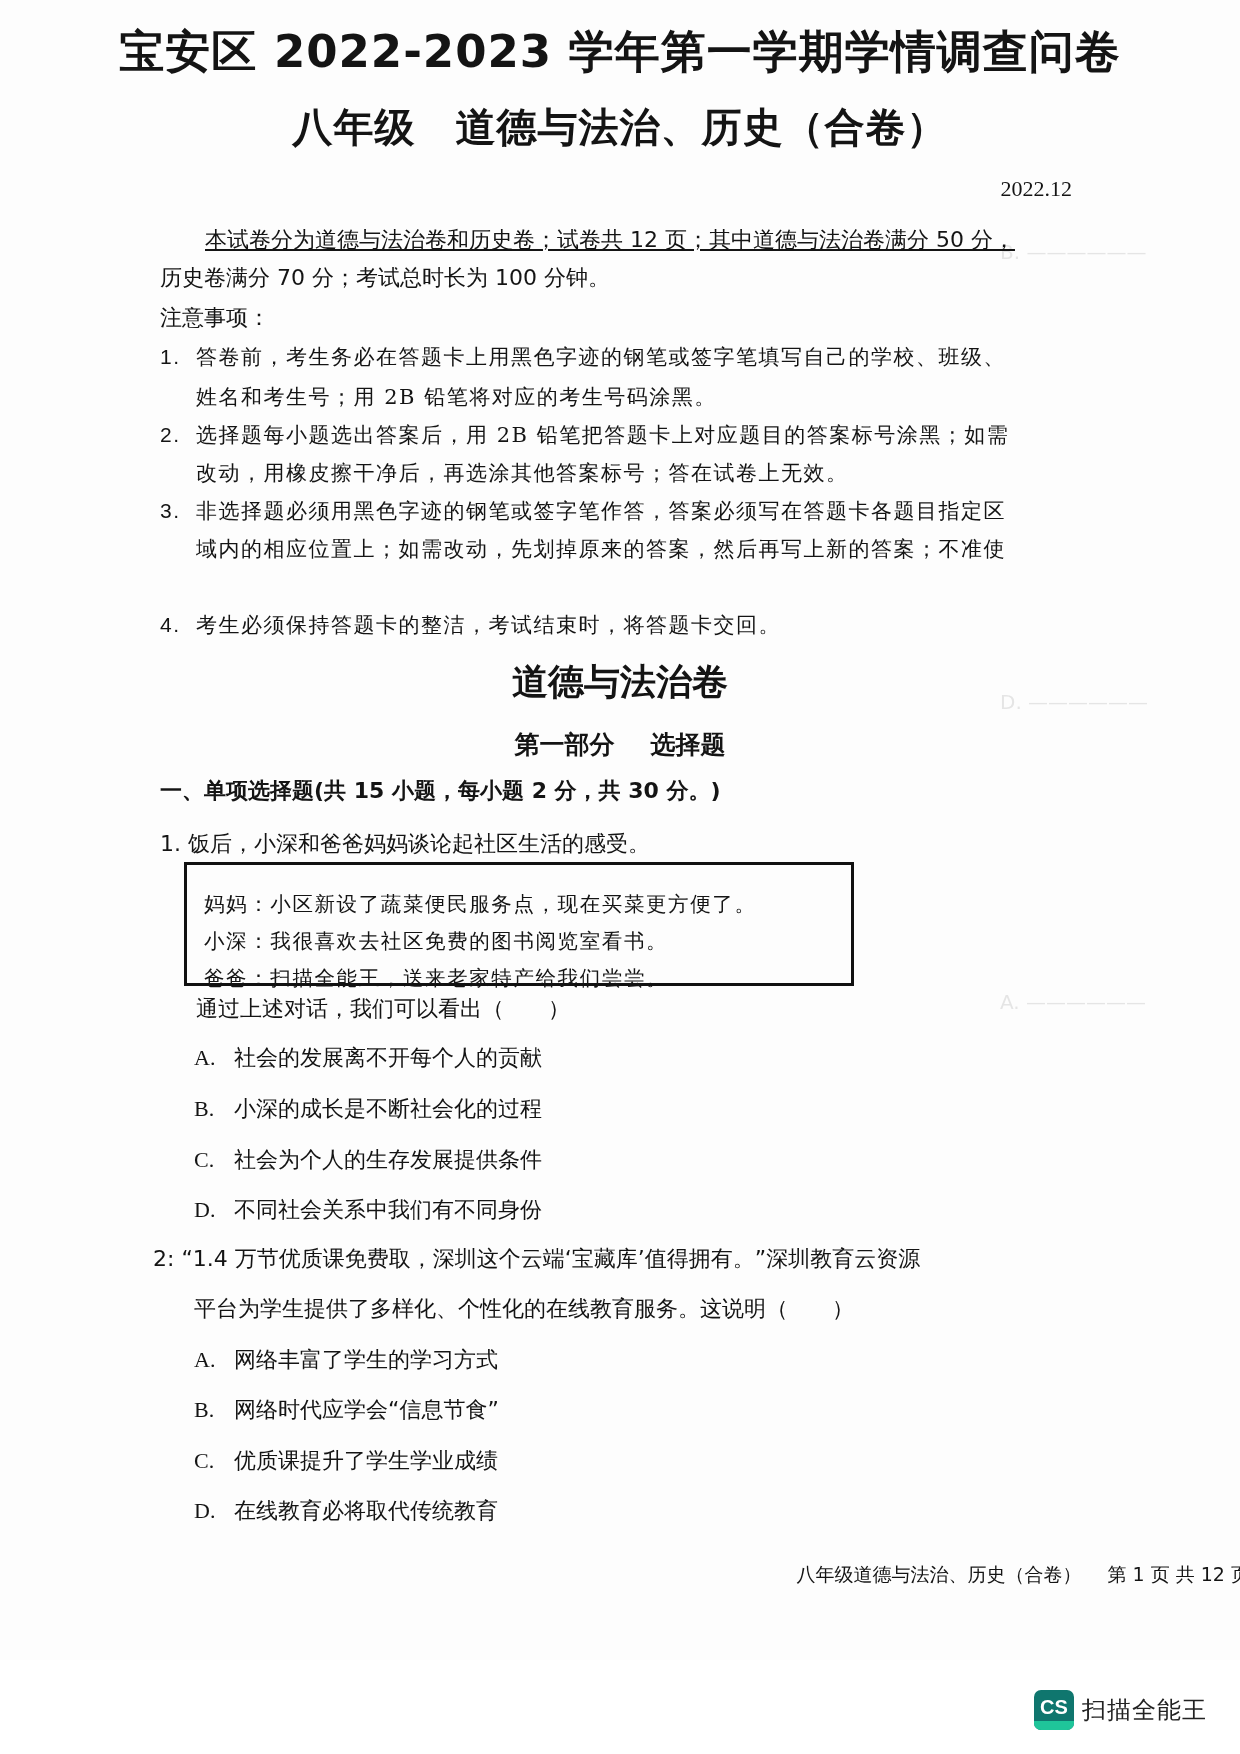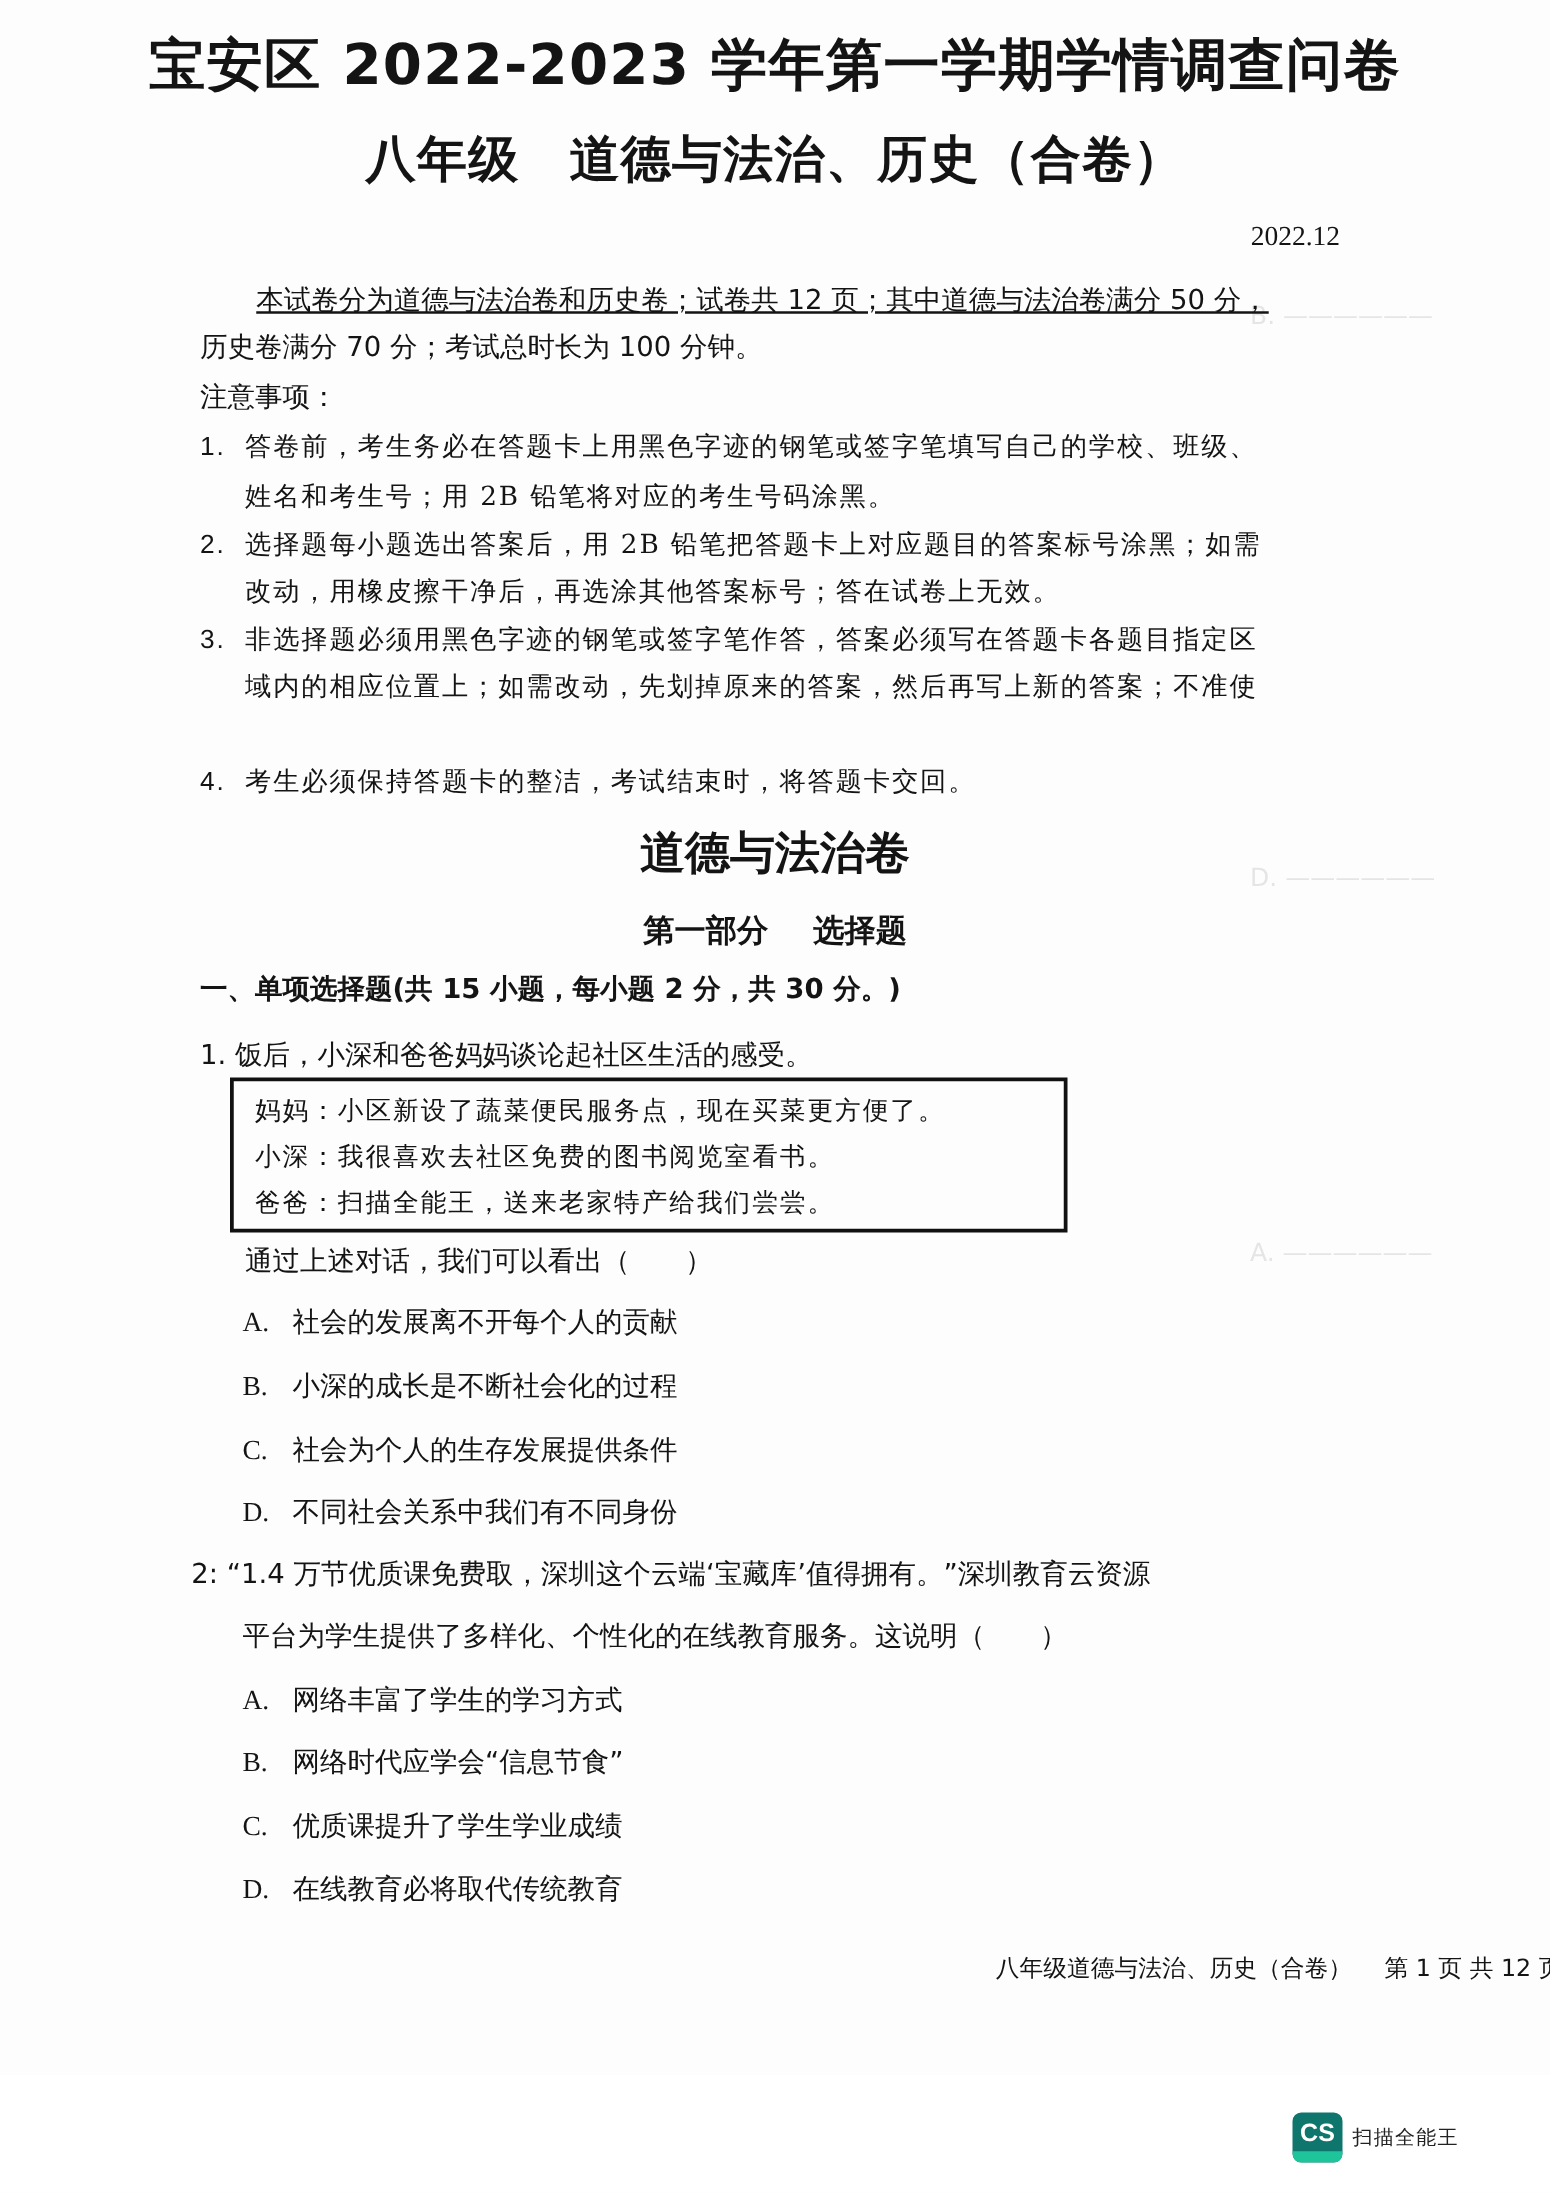--- a/index.html
+++ b/index.html
@@ -21,33 +21,33 @@
   .note .num { display: inline-block; width: 36px; font-family: "Liberation Sans", sans-serif; }
   .sec-title { left: 0; width: 1240px; text-align: center; top: 658px; font-size: 36px; font-weight: bold; }
   .part-title { left: 0; width: 1240px; text-align: center; top: 728px; font-size: 25px; font-weight: bold; }
   .part-title .gap { display: inline-block; width: 36px; }
   .q-head { left: 160px; top: 776px; font-size: 22px; font-weight: bold; }
   .q { font-size: 22px; }
   .dialog-box {
     position: absolute; left: 184px; top: 862px; width: 670px; height: 124px;
     border: 3px solid #111; box-sizing: border-box;
   }
-  .dlg { font-size: 20.5px; letter-spacing: 1.6px; font-family: "DejaVu Serif", serif; }
+  .dlg { font-size: 20.5px; letter-spacing: 1.6px; font-family: "DejaVu Serif", serif; margin-top: 16px; }
   .opt { font-size: 22px; }
   .opt .lbl { font-family: "Liberation Serif", serif; display: inline-block; width: 40px; }
   .footer { left: 10px; width: 1240px; text-align: right; top: 1562px; font-size: 19px; }
   .footer .gap { display: inline-block; width: 26px; }
   .scan { position: absolute; left: 1034px; top: 1690px; height: 40px; display: flex; align-items: center; }
   .cs-logo {
     width: 40px; height: 40px; border-radius: 7px; background: #0f766e; position: relative; overflow: hidden;
     color: #fff; font-family: "Liberation Sans", sans-serif; font-weight: bold; font-size: 20px;
     display: flex; align-items: center; justify-content: center; padding-bottom: 6px; box-sizing: border-box;
   }
   .cs-logo .band { position: absolute; left: 0; right: 0; bottom: 0; height: 9px; background: #1fc59a; }
-  .scan-text { margin-left: 8px; font-size: 16px; color: #222; letter-spacing: 1px; }
+  .scan-text { margin-left: 8px; font-size: 24px; color: #222; letter-spacing: 1px; }
   .faint { position: absolute; color: rgba(120,120,120,0.18); font-size: 20px; white-space: nowrap; }
 </style>
 </head>
 <body>
 
 <div class="page">
 
   <div class="faint" style="left:1000px;top:240px;">B. ——————</div>
   <div class="faint" style="left:1000px;top:690px;">D. ——————</div>
   <div class="faint" style="left:1000px;top:990px;">A. ——————</div>

